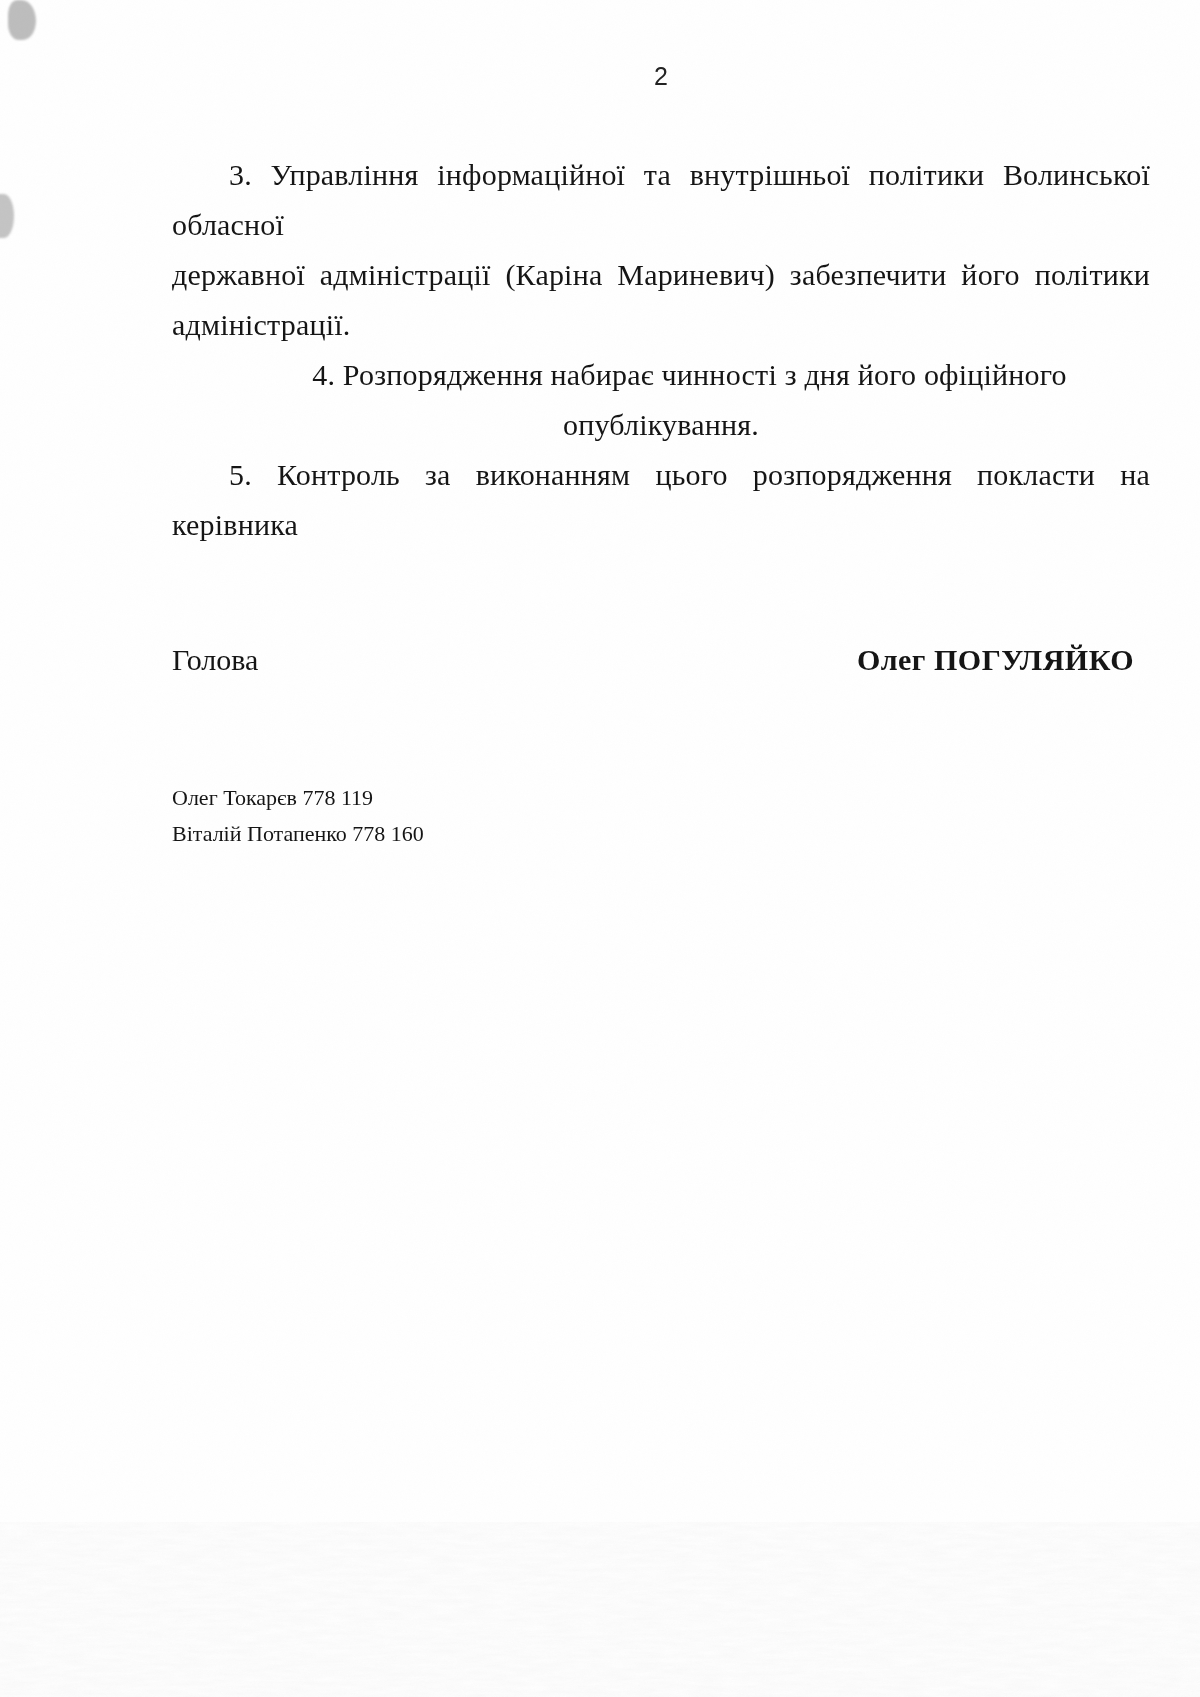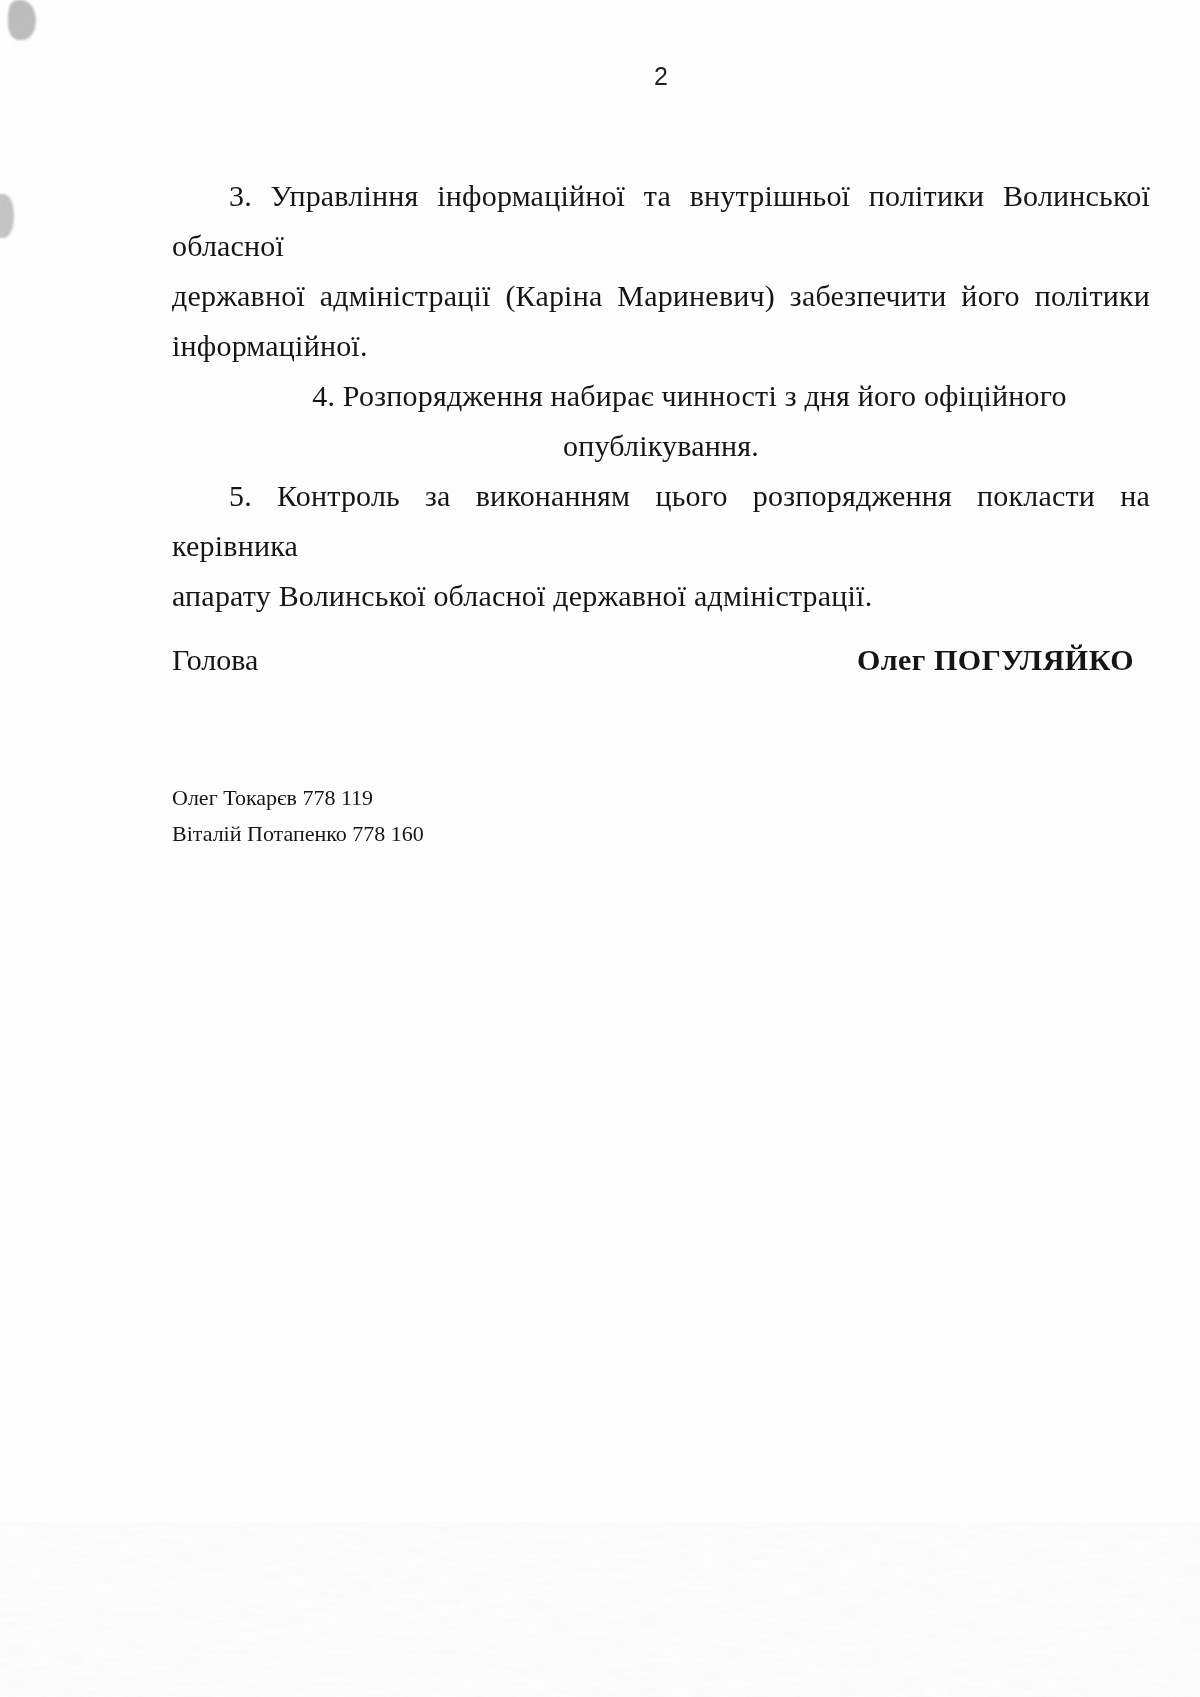--- a/index.html
+++ b/index.html
@@ -26,21 +26,20 @@
     font-size: 25px;
     color: #222;
   }
   .textblock {
     position: absolute;
     left: 172px;
     width: 978px;
     font-size: 30px;
     line-height: 50px;
     letter-spacing: 0.2px;
-    margin-top: 21px;
   }
   .para-3 { top: 150px; }
   .para-4 { top: 350px; text-align: center; }
   .para-5 { top: 450px; }
   .line { width: 100%; }
   .jline {
     text-align: justify;
     text-align-last: justify;
   }
   .indent { text-indent: 57px; }
@@ -95,30 +94,29 @@
 </head>
 <body>
 
 <div class="page">
 
   <div class="page-number">2</div>
 
   <div class="textblock para-3">
     <div class="line jline indent">3. Управління інформаційної та внутрішньої політики Волинської обласної</div>
     <div class="line jline">державної адміністрації (Каріна Мариневич) забезпечити його політики</div>
-    <div class="line">інформаційної.</div>
+    <div class="line">адміністрації.</div>
   </div>
 
   <div class="textblock para-4">
     <div class="line indent">4. Розпорядження набирає чинності з дня його офіційного опублікування.</div>
   </div>
 
   <div class="textblock para-5">
     <div class="line jline indent">5. Контроль за виконанням цього розпорядження покласти на керівника</div>
-    <div class="line">апарату Волинської обласної державної адміністрації.</div>
   </div>
 
   <div class="sign-row">
     <span class="sign-title">Голова</span>
     <span class="sign-name">Олег ПОГУЛЯЙКО</span>
   </div>
 
   <div class="contacts">
     <div class="line">Олег Токарєв 778 119</div>
     <div class="line">Віталій Потапенко 778 160</div>

